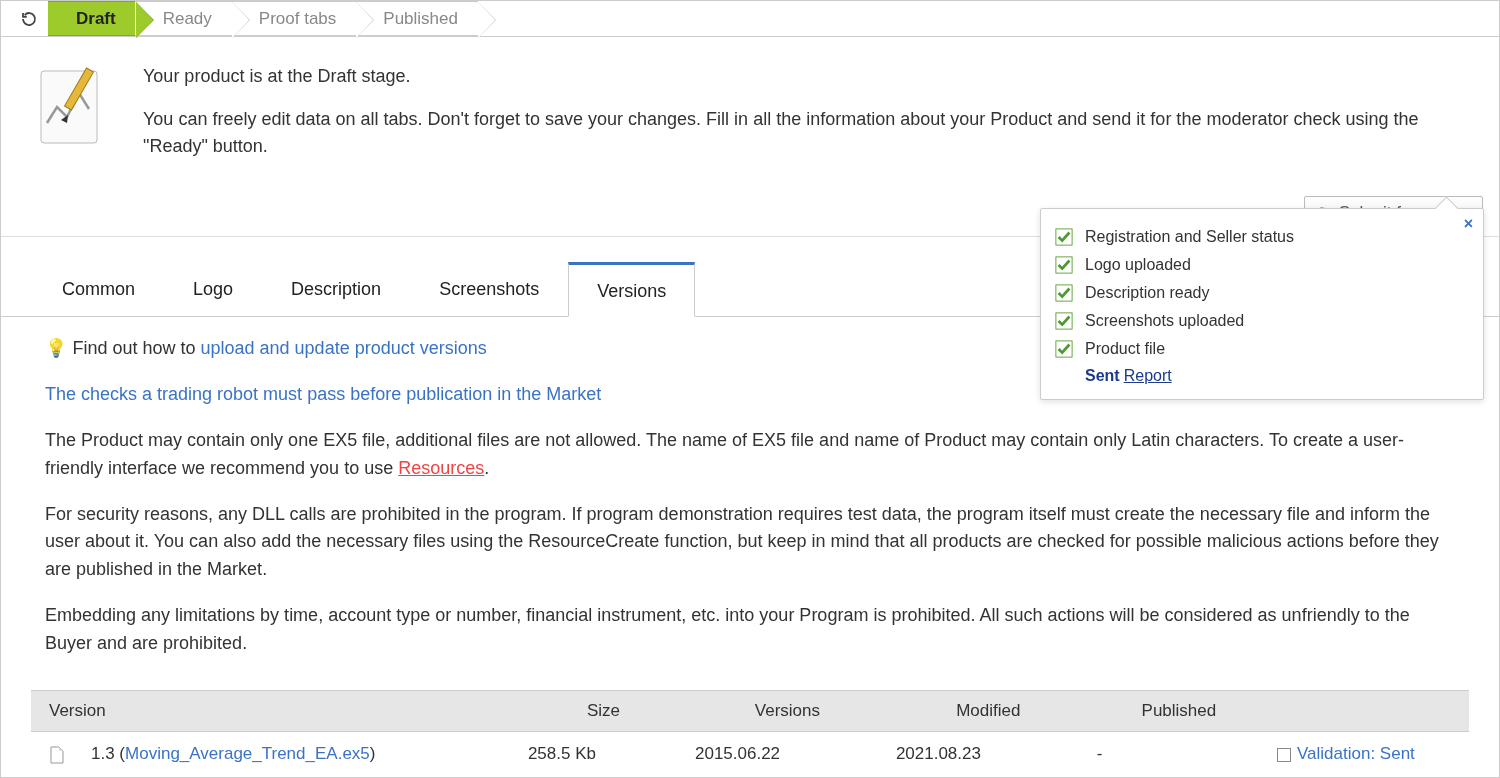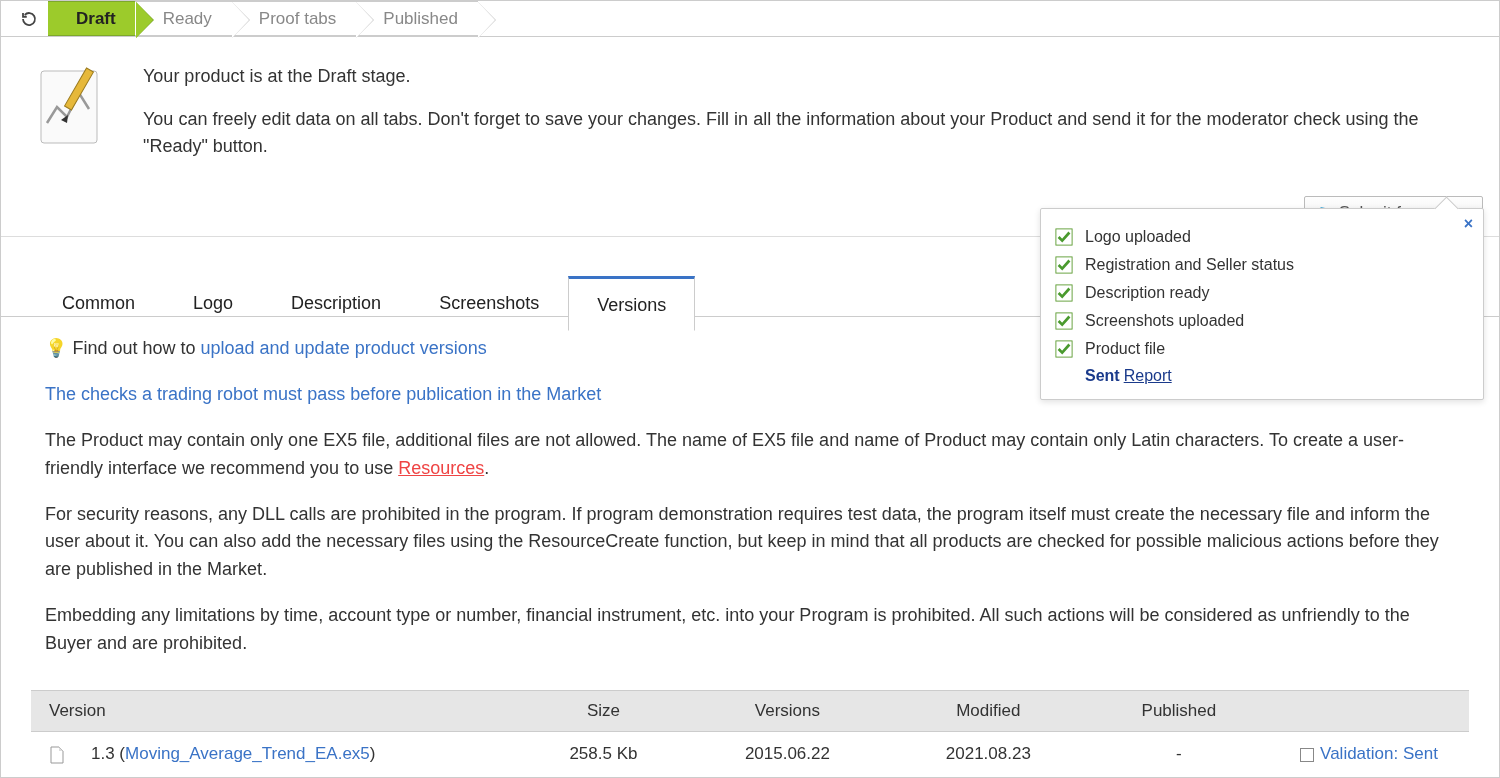--- a/index.html
+++ b/index.html
@@ -112,21 +112,21 @@
     gap: 0;
   }
   .tab {
     padding: 16px 28px 14px;
     font-size: 18px;
     color: #222;
     cursor: pointer;
     border: 1px solid transparent;
     border-bottom: none;
     position: relative;
-    top: 15px;
+    top: 1px;
   }
   .tab.active {
     border: 1px solid #ccc;
     border-top: 3px solid #3a73c6;
     border-bottom: 1px solid #fff;
     background: #fff;
     font-weight: normal;
   }
 
   
@@ -153,21 +153,20 @@
     font-weight: normal;
     padding: 10px 8px;
     border-top: 1px solid #ccc;
     border-bottom: 1px solid #ccc;
     text-align: center;
     color:#333;
   }
   table.versions th:first-child { text-align: left; padding-left: 18px; width:34%;}
   table.versions td {
     padding: 12px 8px;
-    text-align: center;
     color:#333;
   }
   table.versions td:first-child { text-align: left; padding-left: 18px;}
   .file-icon { display:inline-block; width:16px; height:18px; vertical-align:middle; margin-right: 26px;}
   .validation-cell { color:#3a73c6; }
   .checkbox-sm { width:14px;height:14px; border:1px solid #888; display:inline-block; vertical-align:middle; margin-right:6px; background:#fff;}
 
   
   .popup {
     position: absolute;
@@ -323,30 +322,30 @@
 <div class="popup">
   <span class="popup-close">×</span>
 
   <div class="check-row">
     <span class="check-icon chk">
         <svg viewBox="0 0 20 20">
           <rect x="1" y="1" width="18" height="18" fill="#fff" stroke="#5a9a2e"></rect>
           <path d="M4 10l4 4 8-9" fill="none" stroke="#4a9a2e" stroke-width="3"></path>
         </svg>
       </span>
+    <span>Registration and Seller status</span>
+  </div>
+  <div class="check-row">
+    <span class="check-icon chk">
+        <svg viewBox="0 0 20 20">
+          <rect x="1" y="1" width="18" height="18" fill="#fff" stroke="#5a9a2e"></rect>
+          <path d="M4 10l4 4 8-9" fill="none" stroke="#4a9a2e" stroke-width="3"></path>
+        </svg>
+      </span>
     <span>Logo uploaded</span>
-  </div>
-  <div class="check-row">
-    <span class="check-icon chk">
-        <svg viewBox="0 0 20 20">
-          <rect x="1" y="1" width="18" height="18" fill="#fff" stroke="#5a9a2e"></rect>
-          <path d="M4 10l4 4 8-9" fill="none" stroke="#4a9a2e" stroke-width="3"></path>
-        </svg>
-      </span>
-    <span>Registration and Seller status</span>
   </div>
   <div class="check-row">
     <span class="check-icon chk">
         <svg viewBox="0 0 20 20">
           <rect x="1" y="1" width="18" height="18" fill="#fff" stroke="#5a9a2e"></rect>
           <path d="M4 10l4 4 8-9" fill="none" stroke="#4a9a2e" stroke-width="3"></path>
         </svg>
       </span>
     <span>Description ready</span>
   </div>

